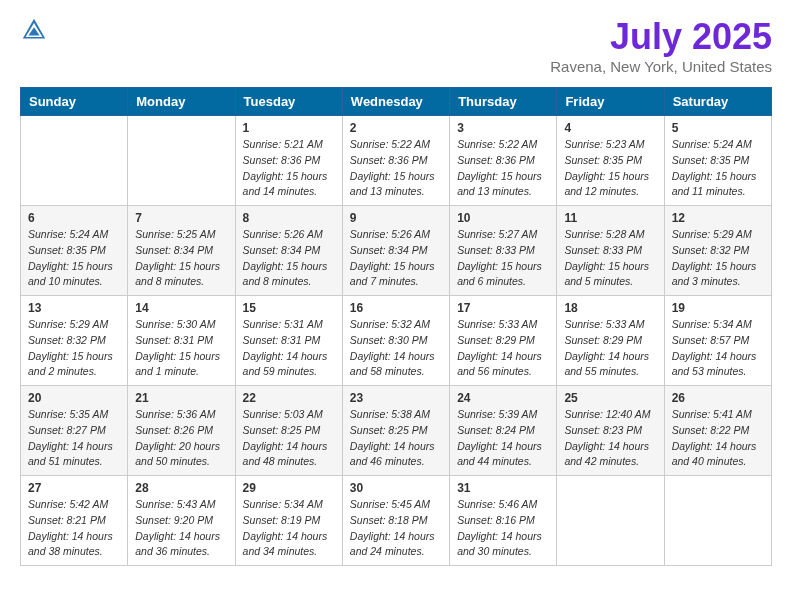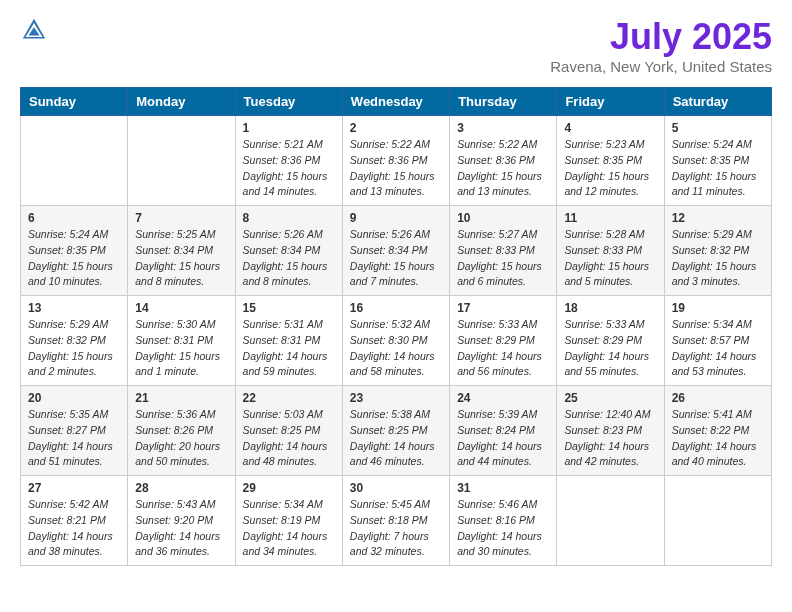--- a/index.html
+++ b/index.html
@@ -357,21 +357,21 @@
           <span>Sunrise: 5:34 AM</span><br>
           <span>Sunset: 8:19 PM</span><br>
           <span>Daylight: 14 hours and 34 minutes.</span>
         </div>
         </td>
         <td>
           <span class="day-num">30</span>
         <div class="day-info">
           <span>Sunrise: 5:45 AM</span><br>
           <span>Sunset: 8:18 PM</span><br>
-          <span>Daylight: 7 hours and 32 minutes.</span>
+          <span>Daylight: 14 hours and 24 minutes.</span>
         </div>
         </td>
         <td>
           <span class="day-num">31</span>
         <div class="day-info">
           <span>Sunrise: 5:46 AM</span><br>
           <span>Sunset: 8:16 PM</span><br>
           <span>Daylight: 14 hours and 30 minutes.</span>
         </div>
         </td>

